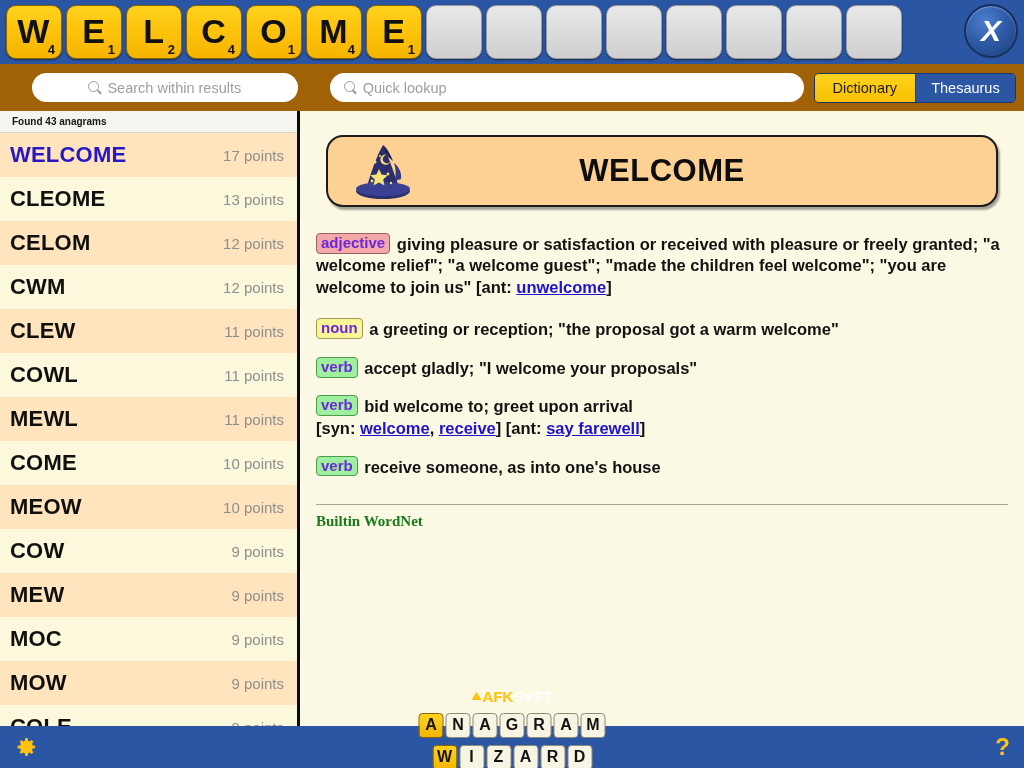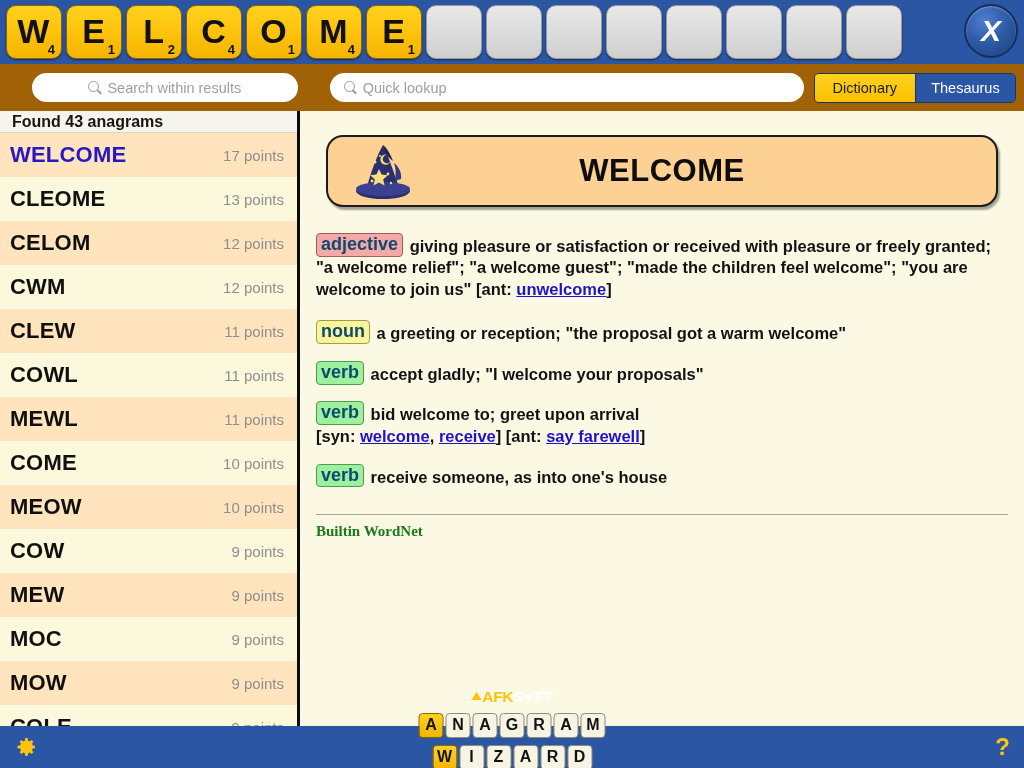--- a/index.html
+++ b/index.html
@@ -188,21 +188,21 @@
   }
 
   .results-header {
     height: 22px;
     flex: 0 0 22px;
     background: #f6f4ef;
     border-bottom: 1px solid #d8d4c4;
     display: flex;
     align-items: center;
     padding-left: 12px;
-    font-size: 16px;
+    font-size: 10px;
     font-weight: bold;
     color: #16160f;
   }
 
   .results-list {
     flex: 1 1 auto;
     overflow: hidden;
   }
 
   .res-row {
@@ -274,29 +274,29 @@
     font-size: 16.5px;
     font-weight: bold;
     color: #121212;
     line-height: 1.33;
     margin-bottom: 16px;
   }
   .def-block:first-child { margin-bottom: 19px; }
 
   .pos {
     display: inline-block;
-    font-size: 18px;
+    font-size: 15px;
     font-weight: bold;
     line-height: 1.05;
     padding: 1px 4px 2px 4px;
     border: 1px solid #6a6a45;
     border-radius: 4px;
     vertical-align: 1.5px;
     margin-right: 2px;
-    color: #0c4a6e;
+    color: #6d28d9;
   }
   .pos.adjective { background: #f4a8a8; border-color: #9a5f5f; }
   .pos.noun      { background: #fbf59a; border-color: #a09a52; }
   .pos.verb      { background: #9ef09e; border-color: #4e9a4e; }
 
   .lnk {
     color: #1e12cc;
     text-decoration: underline;
     cursor: pointer;
   }

